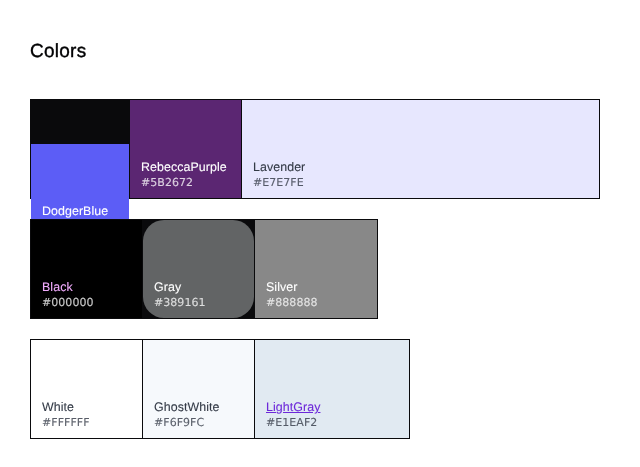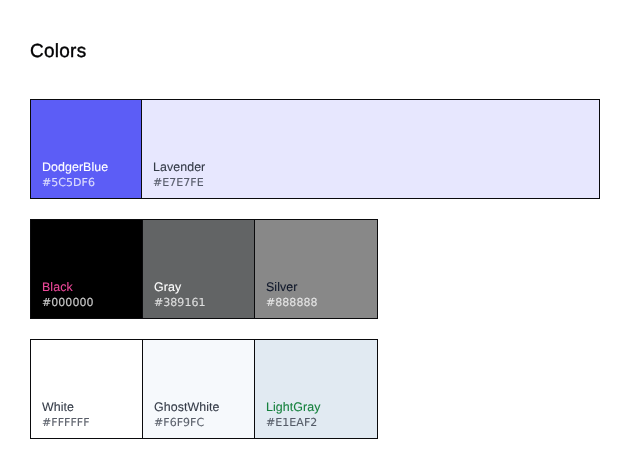--- a/index.html
+++ b/index.html
@@ -4,23 +4,23 @@
 <title>Colors</title>
 <style>
   html,body{margin:0;padding:0;}
   body{width:640px;height:467px;background:#ffffff;font-family:"Liberation Sans",sans-serif;overflow:hidden;-webkit-font-smoothing:antialiased;text-rendering:geometricPrecision;}
   .page{position:relative;width:640px;height:467px;background:#ffffff;will-change:transform;transform:translateZ(0);}
   .page-title{position:absolute;left:30px;top:38px;margin:0;font-size:19px;line-height:28px;color:#020203;font-weight:400;letter-spacing:0.25px;white-space:nowrap;-webkit-text-stroke:0.38px #020203;}
   .palette{position:absolute;left:30px;top:99px;width:570px;}
   .row{position:relative;display:flex;background:#0A0A0C;padding:1px;box-sizing:border-box;gap:1px;height:100px;margin-bottom:20px;}
   #row-1{width:570px;}
   #row-2{width:348px;}
-  #row-3{width:348px;}
+  #row-3{width:380px;}
   .swatch{position:relative;box-sizing:border-box;height:98px;flex:0 0 auto;width:111px;overflow:hidden;}
-  #row-1 .swatch:nth-child(1){width:110px;}
+  #row-1 .swatch:nth-child(1){width:98px;margin-top:44px;}
   .swatch.grow{flex:1 1 auto;width:auto;}
   
   .swatch .name,.swatch .hex{will-change:transform;transform:translateZ(0);}
   .swatch .name{position:absolute;left:11px;bottom:24px;margin:0;font-size:12.4px;line-height:13px;font-weight:400;letter-spacing:0.08px;white-space:nowrap;color:#ffffff;-webkit-text-stroke:0.1px currentColor;}
   .swatch .hex{position:absolute;left:11px;bottom:10px;margin:0;font-family:"DejaVu Sans",sans-serif;font-size:11px;line-height:10px;font-weight:400;letter-spacing:0.05px;white-space:nowrap;-webkit-text-stroke:0.12px currentColor;color:rgba(255,255,255,0.75);}
   .swatch.on-light .name{color:#333a46;}
   .swatch.on-light .hex{color:rgba(51,58,70,0.78);}
 </style>
 </head>
 <body style="background: rgb(255, 255, 255);">
@@ -29,50 +29,54 @@
 
   <h1 class="page-title">Colors</h1>
 
   <div class="palette">
 
     <div class="row" id="row-1" style="background: rgb(10, 10, 12);">
       <div class="swatch" style="background: rgb(92, 93, 246);">
         <div class="name" style="color: rgb(255, 255, 255);">DodgerBlue</div>
         <div class="hex">#5C5DF6</div>
       </div>
+      <div class="swatch" style="background: rgb(91, 38, 114);">
+        <div class="name" style="color: rgb(255, 255, 255);">RebeccaPurple</div>
+        <div class="hex">#5B2672</div>
+      </div>
       <div class="swatch grow on-light" style="background: rgb(231, 231, 254);">
         <div class="name" style="color: rgb(51, 58, 70);">Lavender</div>
         <div class="hex">#E7E7FE</div>
       </div>
     </div>
 
     <div class="row" id="row-2" style="background: rgb(10, 10, 12);">
       <div class="swatch" style="background: rgb(0, 0, 0);">
-        <div class="name" style="color: #ec4899; text-align: right;">Black</div>
+        <div class="name" style="color: #f0abfc; text-align: right;">Black</div>
         <div class="hex">#000000</div>
       </div>
-      <div class="swatch" style="background: rgb(98, 100, 101);">
+      <div class="swatch" style="background: rgb(98, 100, 101); border-radius: 21px;">
         <div class="name" style="color: rgb(255, 255, 255);">Gray</div>
         <div class="hex">#389161</div>
       </div>
       <div class="swatch grow" style="background: rgb(136, 136, 136);">
-        <div class="name" style="color: #0f172a;">Silver</div>
+        <div class="name" style="color: #ffffff;">Silver</div>
         <div class="hex">#888888</div>
       </div>
     </div>
 
     <div class="row" id="row-3" style="background: rgb(10, 10, 12);">
       <div class="swatch on-light" style="background: rgb(255, 255, 255);">
         <div class="name" style="color: rgb(51, 58, 70);">White</div>
         <div class="hex">#FFFFFF</div>
       </div>
       <div class="swatch on-light" style="background: rgb(246, 249, 252);">
         <div class="name" style="color: rgb(51, 58, 70);">GhostWhite</div>
         <div class="hex">#F6F9FC</div>
       </div>
       <div class="swatch grow on-light" style="background: rgb(225, 234, 242);">
-        <div class="name" style="color: #15803d;">LightGray</div>
+        <div class="name" style="color: #6d28d9; text-decoration: underline;">LightGray</div>
         <div class="hex">#E1EAF2</div>
       </div>
     </div>
 
   </div>
 </div>
 
 </body></html>

